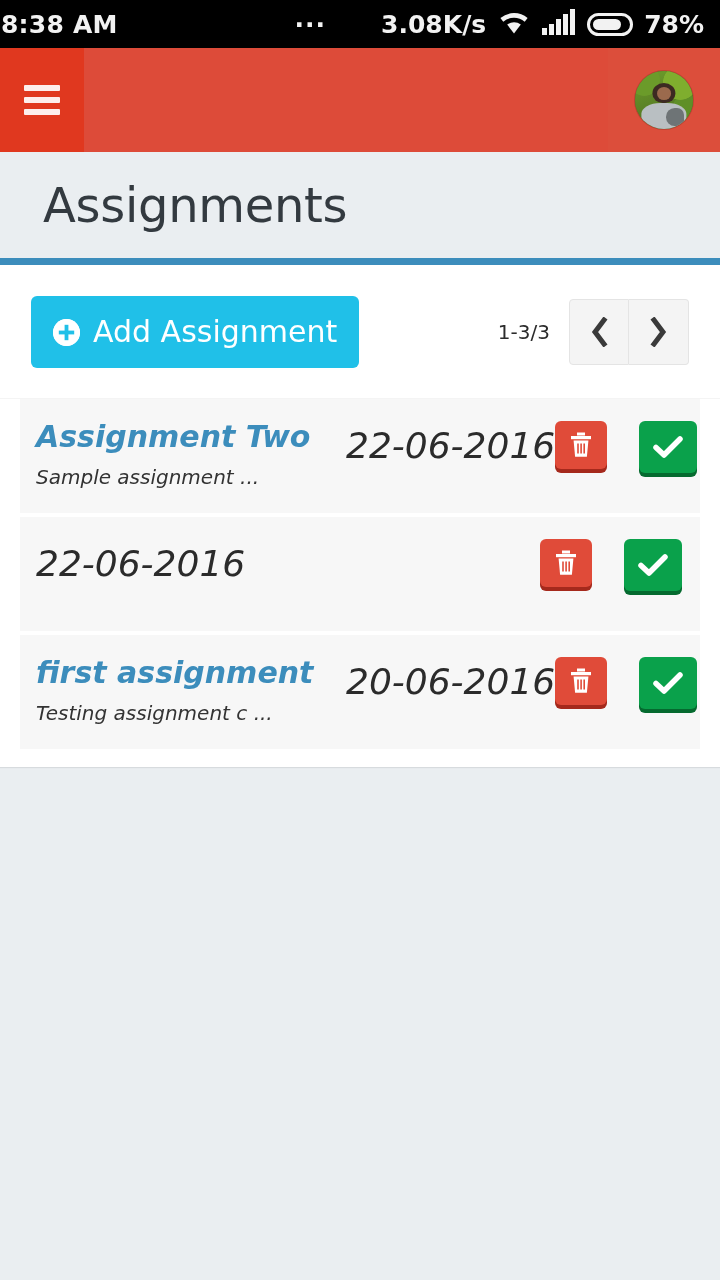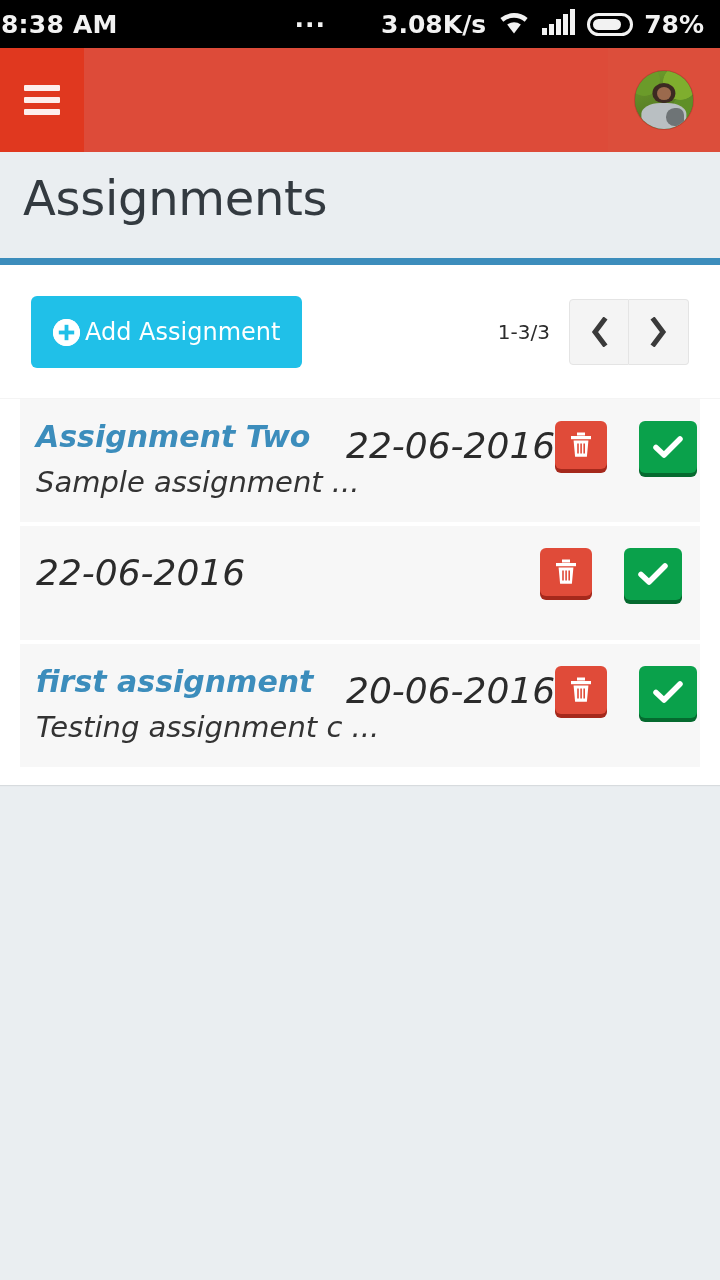--- a/index.html
+++ b/index.html
@@ -171,22 +171,22 @@
     width: 30%;
     height: 30%;
     border-radius: 50% 40% 30% 50%;
     background: #6e7476;
   }
 
   
   .page-header {
     height: 106px;
     display: flex;
-    align-items: flex-end;
-    padding-left: 23px;
+    align-items: center;
+    padding-left: 43px;
     box-sizing: border-box;
   }
   .page-title {
     font-size: 48px;
     color: #333a40;
     font-weight: normal;
     letter-spacing: -0.3px;
   }
 
   
@@ -205,22 +205,22 @@
   }
   .btn-add {
     background: #20c0e8;
     color: #ffffff;
     border: none;
     border-radius: 6px;
     padding: 0 22px;
     height: 72px;
     display: inline-flex;
     align-items: center;
-    gap: 2px;
-    font-size: 24px;
+    gap: 10px;
+    font-size: 30px;
     font-family: "DejaVu Sans", sans-serif;
     cursor: pointer;
     line-height: 1;
   }
   .plus-circle {
     width: 27px;
     height: 27px;
     border-radius: 50%;
     background: #ffffff;
     color: #20c0e8;
@@ -287,21 +287,21 @@
     color: #3c8dbc;
     font-size: 30px;
     font-weight: bold;
     text-decoration: none;
     cursor: pointer;
     line-height: 1.22;
   }
   .row-desc {
     display: block;
     color: #333333;
-    font-size: 29px;
+    font-size: 20px;
     margin-top: 9px;
     line-height: 1.22;
     white-space: nowrap;
   }
   .row-date {
     flex: 1 1 auto;
     font-size: 36px;
     color: #2b2b2b;
     padding-top: 6px;
     white-space: nowrap;

